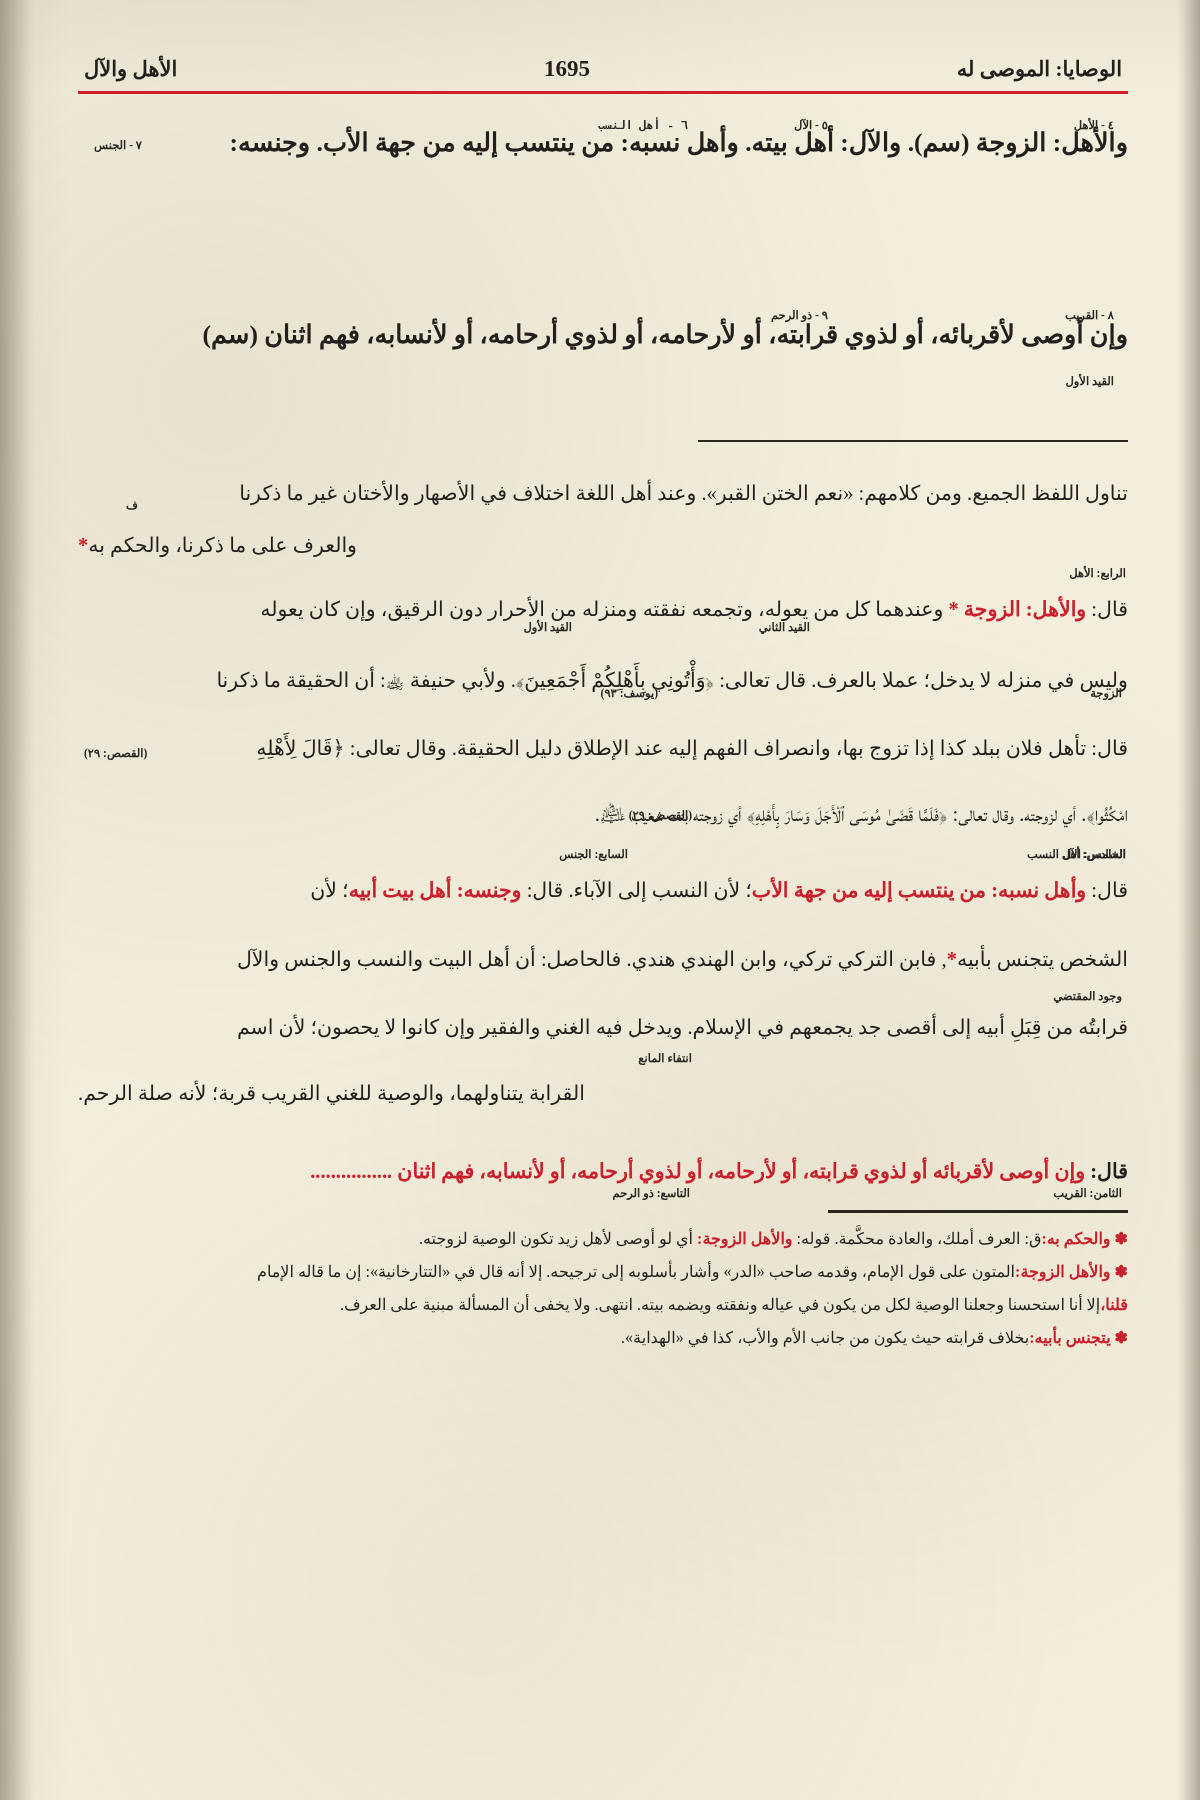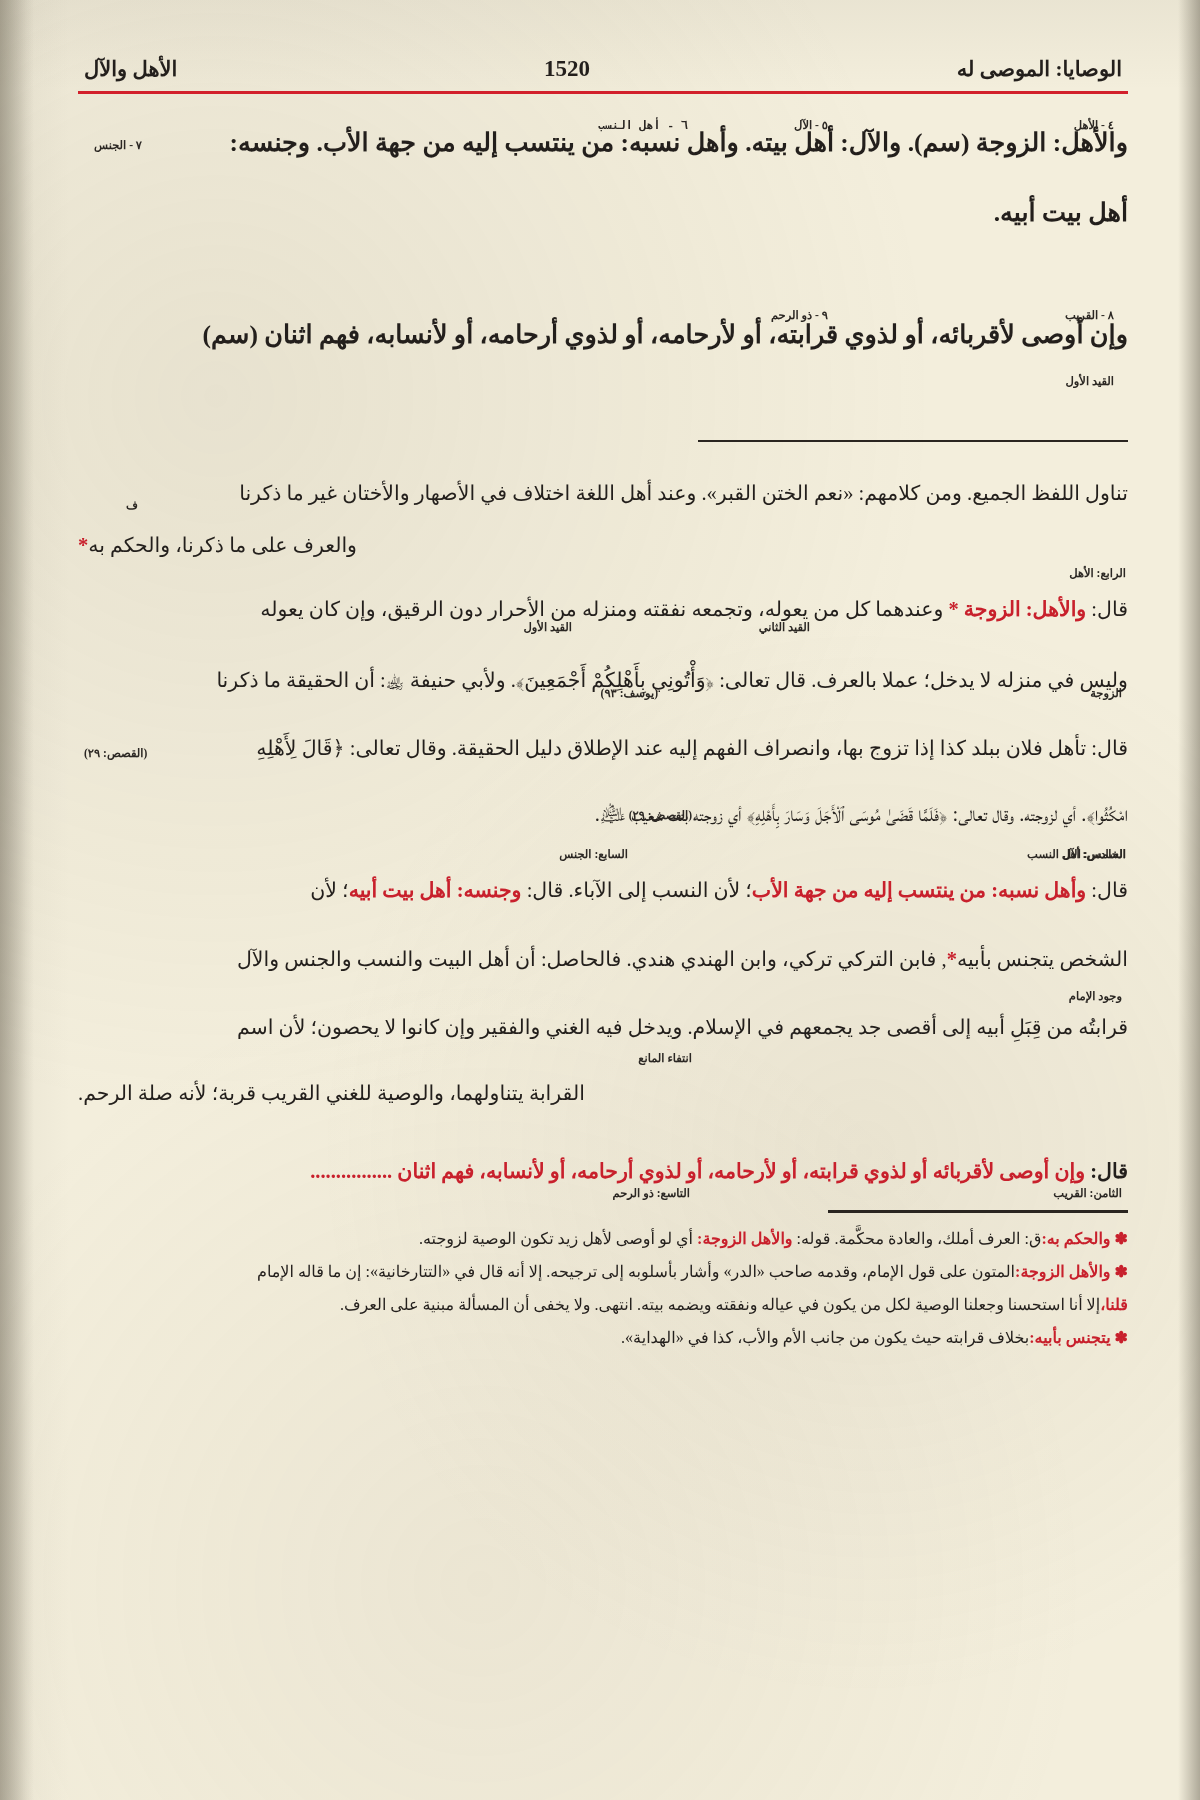--- a/index.html
+++ b/index.html
@@ -137,36 +137,33 @@
 
 <div class="page">
   <div class="grain"></div>
   <div class="edge-dark"></div>
   <div class="edge-left"></div>
 
   <div class="content">
 
     <div class="runhead">
       <span class="rh-right">الوصايا: الموصى له</span>
-      <span class="rh-center">1520</span>
+      <span class="rh-center">1695</span>
       <span class="rh-left">الأهل والآل</span>
     </div>
     <div class="rule-red"></div>
 
     <div class="matn-block" style="height:170px;">
       <span class="mk" style="top:2px; right:14px;">٤ - الأهل</span>
       <span class="mk" style="top:2px; right:300px;">٥ - الآل</span>
       <span class="mk" style="top:2px; right:440px;font-family:Liberation Mono, monospace;">٦ - أهل النسب</span>
       <span class="mk" style="top:22px; left:16px;">٧ - الجنس</span>
 
       <div class="matn" style="margin-top:24px;">
         <span>والأهل: الزوجة (سم). والآل: أهل بيته. وأهل نسبه: من ينتسب إليه من جهة الأب. وجنسه:</span>
-      </div>
-      <div class="matn" style="margin-top:20px;">
-        <span>أهل بيت أبيه.</span>
       </div>
     </div>
 
     <div class="matn-block" style="height:120px; margin-top:6px;">
       <span class="mk" style="top:0px; right:14px;">٨ - القريب</span>
       <span class="mk" style="top:0px; right:300px;">٩ - ذو الرحم</span>
 
       <div class="matn" style="margin-top:22px;">
         <span>وإن أوصى لأقربائه، أو لذوي قرابته، أو لأرحامه، أو لذوي أرحامه، أو لأنسابه، فهم اثنان (سم)</span>
       </div>
@@ -219,21 +216,21 @@
         <span class="mk" style="top:-16px; right:500px;">السابع: الجنس</span>
         <p style="margin-top:12px;">
           <span>قال: </span><span class="red">وأهل نسبه: من ينتسب إليه من جهة الأب</span><span>؛ لأن النسب إلى الآباء. قال: </span><span class="red">وجنسه: أهل بيت أبيه</span><span>؛ لأن</span>
         </p>
         <p style="margin-top:18px;">
           <span>الشخص يتجنس بأبيه</span><span class="redstar">*</span><span>, فابن التركي تركي، وابن الهندي هندي. فالحاصل: أن أهل البيت والنسب والجنس والآل</span>
         </p>
         <p style="margin-top:18px;">
           <span>قرابتُه من قِبَلِ أبيه إلى أقصى جد يجمعهم في الإسلام. ويدخل فيه الغني والفقير وإن كانوا لا يحصون؛ لأن اسم</span>
         </p>
-        <span class="mk" style="top:126px; right:6px;">وجود الإمام</span>
+        <span class="mk" style="top:126px; right:6px;">وجود المقتضي</span>
         <p class="rtl-left" style="margin-top:16px;">
           <span>القرابة يتناولهما، والوصية للغني القريب قربة؛ لأنه صلة الرحم.</span>
         </p>
         <span class="mk" style="top:188px; right:436px;">انتفاء المانع</span>
       </div>
 
       <div class="para" style="margin-top:28px;">
         <p class="red">
           <span class="" style="color:#231f1c;">قال: </span><span>وإن أوصى لأقربائه أو لذوي قرابته، أو لأرحامه، أو لذوي أرحامه، أو لأنسابه، فهم اثنان</span><span class="dots"> ................</span>
         </p>

